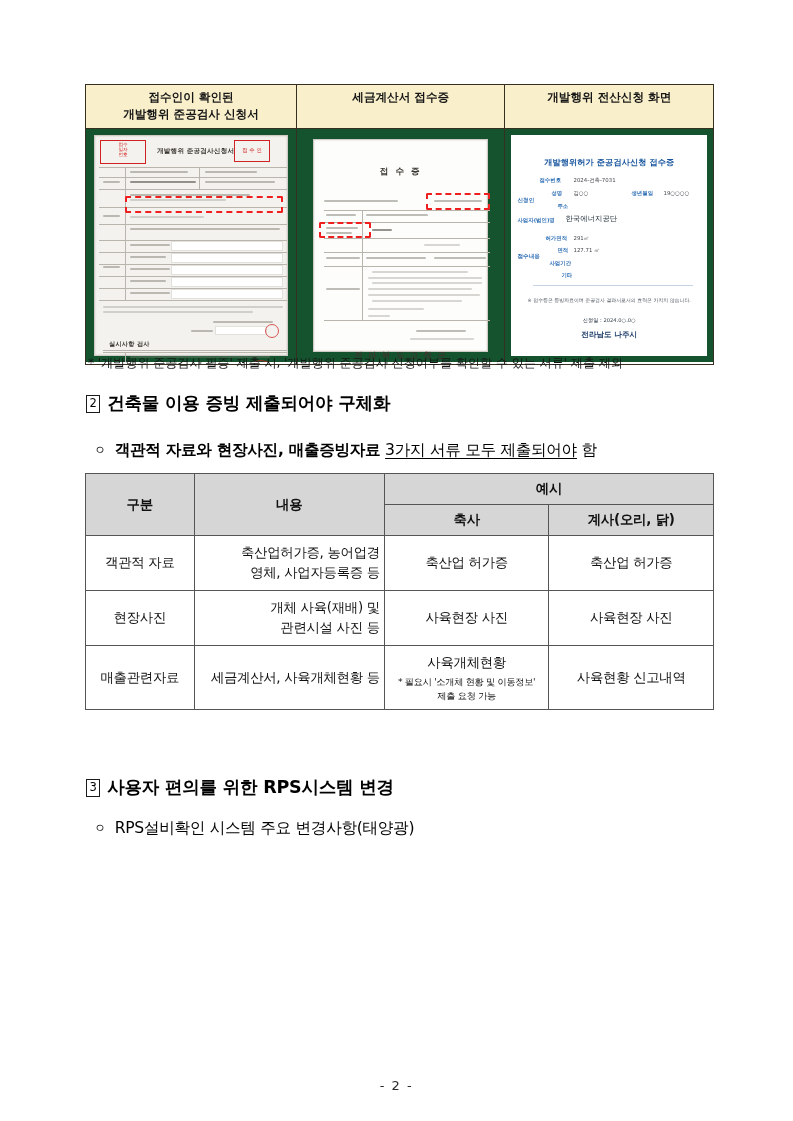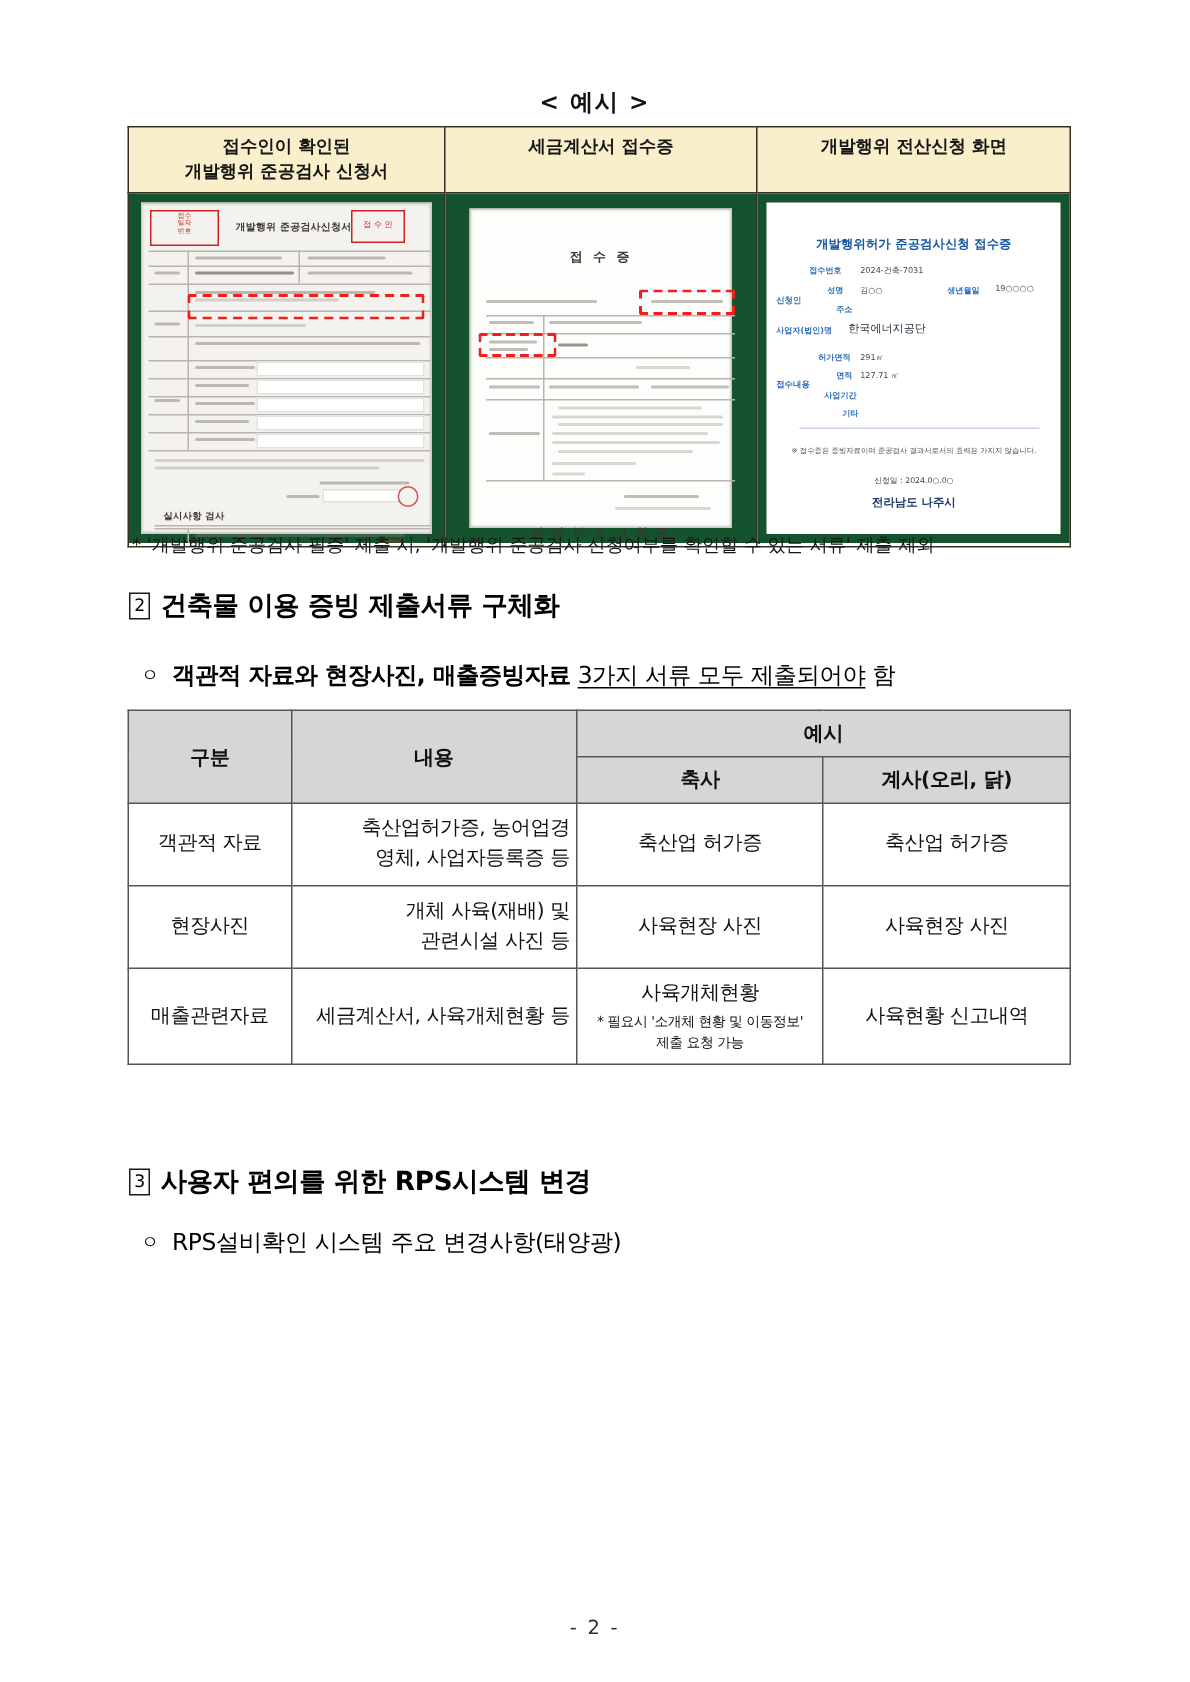--- a/index.html
+++ b/index.html
@@ -306,21 +306,20 @@
     font-size: 13px;
     color: #2a2a2a;
     letter-spacing: 1.5px;
   }
 </style>
 </head>
 <body>
 
 <div class="page">
 
-  <div class="example-caption">&lt; 예시 &gt;</div>
 
   <table class="example-table">
     <thead>
       <tr>
         <th style="width:33.6%">
           <span>접수인이 확인된</span><br>
           <span>개발행위 준공검사 신청서</span>
         </th>
         <th style="width:33.2%">
           <span>세금계산서 접수증</span><br>
@@ -498,21 +497,21 @@
           </div>
         </td>
       </tr>
     </tbody>
   </table>
 
   <div class="note" style="left:88px; top:355px;">* '개발행위 준공검사 필증' 제출 시, '개발행위 준공검사 신청여부를 확인할 수 있는 서류' 제출 제외</div>
 
   <div class="heading" style="left:86px; top:391px;">
     <span class="num-box">2</span>
-    <span>건축물 이용 증빙 제출서류 구체화</span>
+    <span>건축물 이용 증빙 제출되어야 구체화</span>
   </div>
 
   <div class="bullet" style="left:94px; top:440px;">
     <span class="mark">ㅇ</span>
     <span><span class="b">객관적 자료와 현장사진, 매출증빙자료</span><span>&nbsp;</span><span class="u">3가지 서류 모두 제출되어야</span><span> 함</span></span>
   </div>
 
   <table class="data-table">
     <thead>
       <tr>

